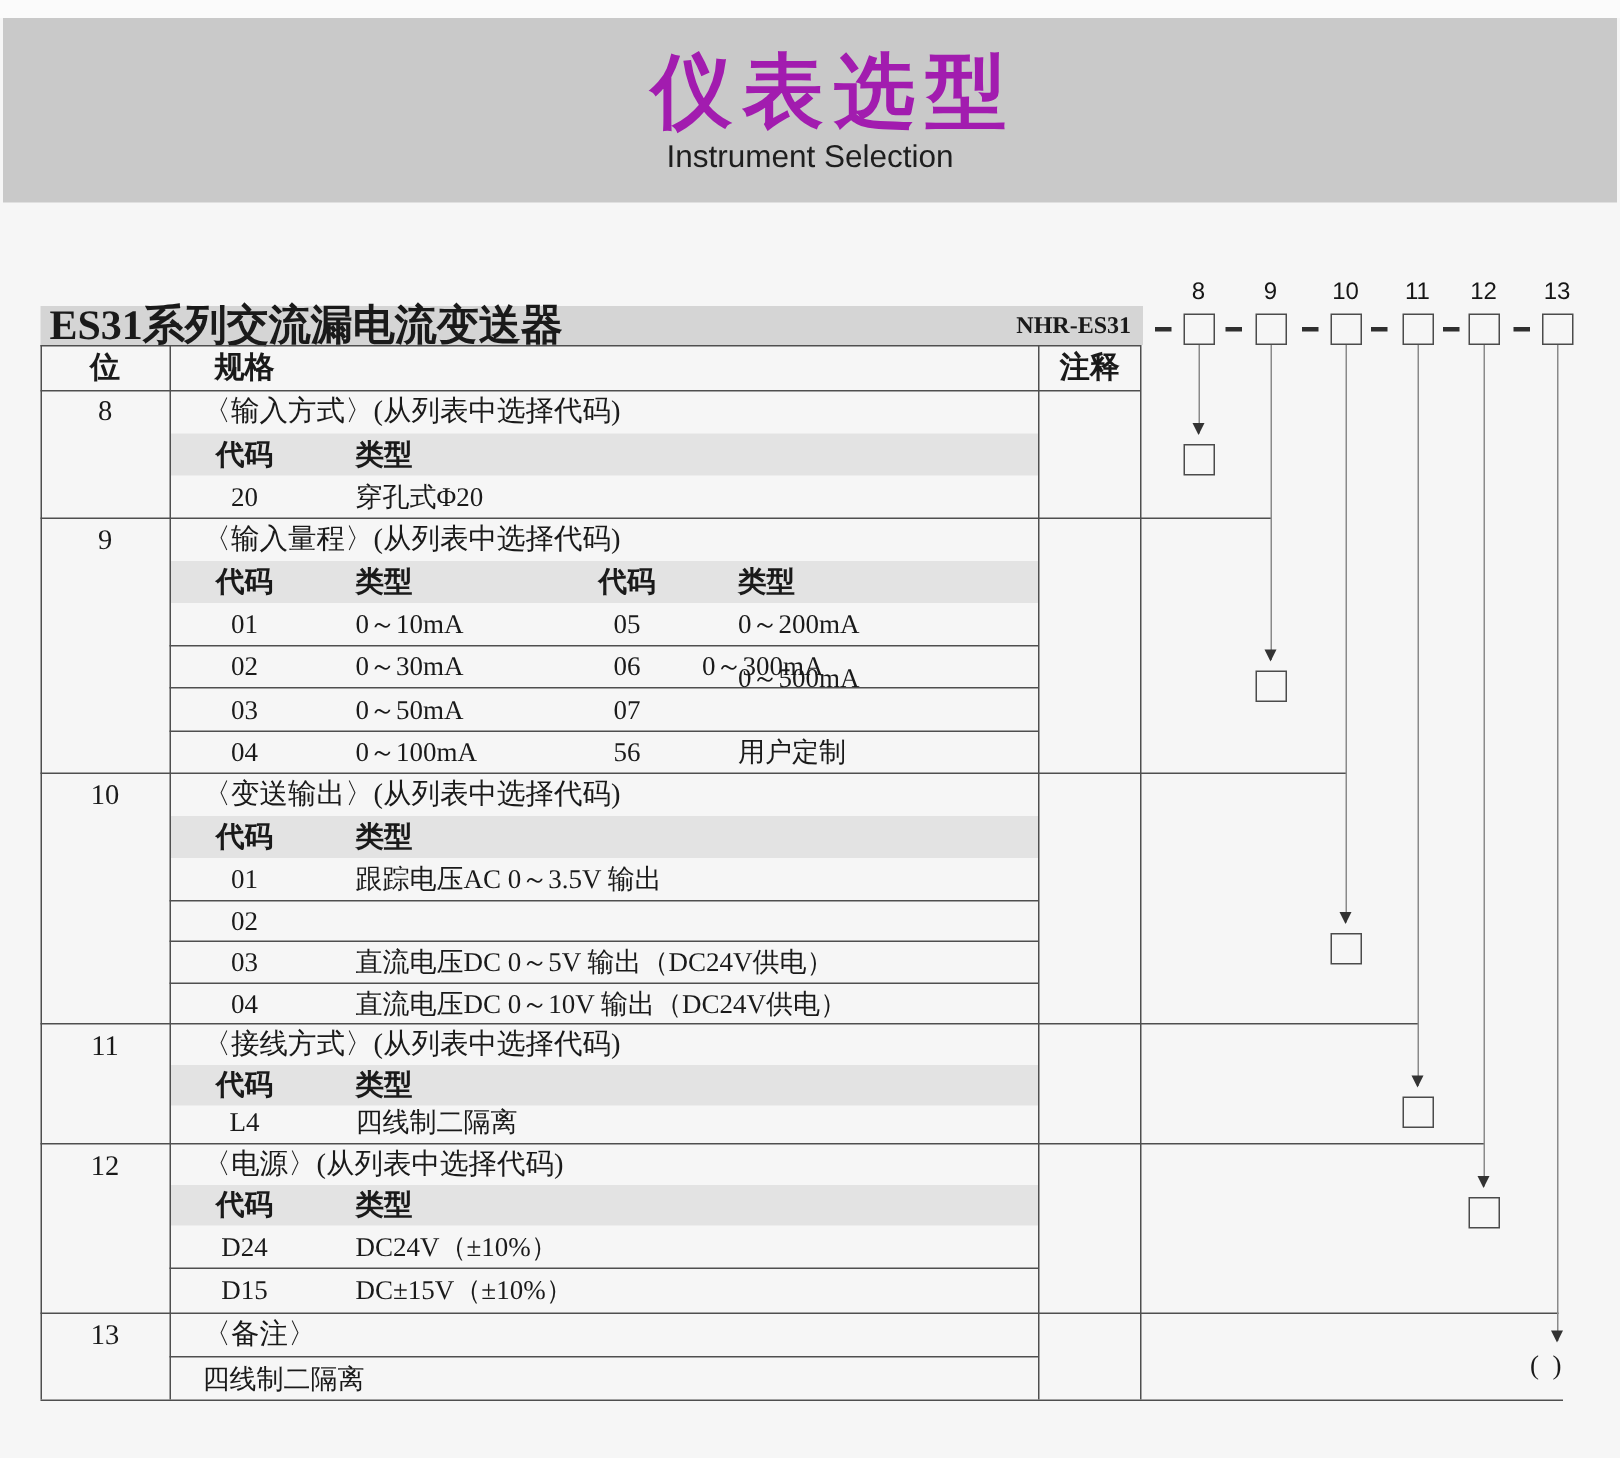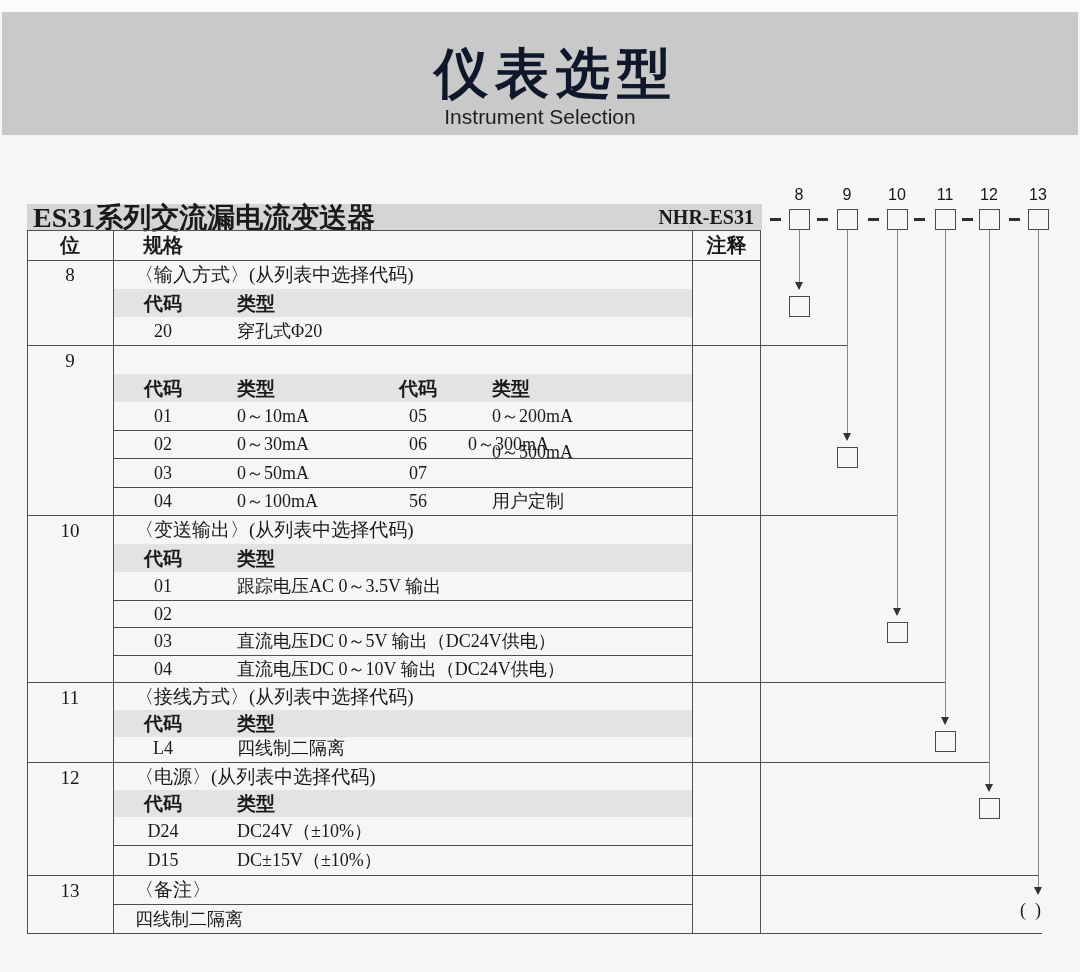--- a/index.html
+++ b/index.html
@@ -1,37 +1,37 @@
 <!DOCTYPE html>
 <html><head>
 <meta charset="utf-8">
 <style>
   html,body{margin:0;padding:0;background:#fbfbfb;}
   .page{position:relative;width:1080px;height:972px;background:#f6f6f6;overflow:hidden;
         font-family:"Liberation Serif","DejaVu Serif",serif;color:#1a1a1a;}
   .topstrip{position:absolute;left:0;top:0;width:1080px;height:12px;background:#fbfbfb;}
   
   .banner{position:absolute;left:2px;top:12px;width:1076px;height:123px;background:#c9c9c9;text-align:center;}
-  .banner-title{padding-top:32px;font-family:"Liberation Sans","DejaVu Sans",sans-serif;
-     font-weight:900;font-size:54px;line-height:58px;letter-spacing:7px;color:#0f172a;margin-left:32px;}
+  .banner-title{padding-top:20px;font-family:"Liberation Sans","DejaVu Sans",sans-serif;
+     font-weight:900;font-size:54px;line-height:58px;letter-spacing:7px;color:#a21caf;margin-left:32px;}
   .banner-sub{margin-top:4px;font-family:"Liberation Sans","DejaVu Sans",sans-serif;
      font-size:21px;line-height:22px;color:#1e1e1e;}
   
   .t{position:absolute;font-size:18px;line-height:28px;white-space:nowrap;}
   .b{font-weight:bold;}
   .c{text-align:center;}
   .s19{font-size:19px;}
   .s20{font-size:20px;}
   
   .hl{position:absolute;height:1px;background:#4f4f4f;}
   .vl{position:absolute;width:1px;background:#4f4f4f;}
   .band{position:absolute;left:114px;width:578px;background:#e3e3e3;}
   .titlebar{position:absolute;left:27px;top:204px;width:735px;height:26px;background:#d5d5d5;}
   .titlebar .tl{position:absolute;left:6px;top:1px;font-size:28px;line-height:25px;font-weight:bold;white-space:nowrap;}
-  .titlebar .md{position:absolute;right:8px;top:1px;font-size:20px;line-height:25px;font-weight:bold;white-space:nowrap;}
+  .titlebar .md{position:absolute;right:8px;top:1px;font-size:16px;line-height:25px;font-weight:bold;white-space:nowrap;}
   
   .dlabel{position:absolute;width:30px;text-align:center;font-family:"Liberation Sans","DejaVu Sans",sans-serif;
      font-size:16px;line-height:20px;color:#161616;}
   .sq{position:absolute;width:21px;height:21px;box-sizing:border-box;border:1.5px solid #4b4b4b;background:transparent;}
   .dash{position:absolute;top:218px;width:11px;height:3px;background:#2f2f2f;}
   .dvl{position:absolute;width:1px;background:#8a8a8a;}
   .arr{position:absolute;width:0;height:0;border-left:4px solid transparent;border-right:4px solid transparent;border-top:8px solid #333;}
   .bracket{position:absolute;font-size:18px;line-height:22px;white-space:pre;color:#1a1a1a;}
 </style>
 </head>
@@ -84,20 +84,21 @@
   <div class="t b s20 c" style="left:693px;top:231px;width:67px;line-height:29px;">注释</div>
 
   <div class="t s19 c" style="left:27px;top:261px;width:86px;">8</div>
   <div class="t s19" style="left:135px;top:261px;">〈输入方式〉(从列表中选择代码)</div>
   <div class="t b s19 c" style="left:133px;top:290px;width:60px;line-height:27px;">代码</div>
   <div class="t b s19" style="left:237px;top:290px;line-height:27px;">类型</div>
   <div class="t c" style="left:133px;top:317px;width:60px;">20</div>
   <div class="t" style="left:237px;top:317px;">穿孔式Φ20</div>
 
   <div class="t s19 c" style="left:27px;top:347px;width:86px;">9</div>
+  <div class="t s19" style="left:135px;top:346px;">〈输入量程〉(从列表中选择代码)</div>
   <div class="t b s19 c" style="left:133px;top:375px;width:60px;line-height:27px;">代码</div>
   <div class="t b s19" style="left:237px;top:375px;line-height:27px;">类型</div>
   <div class="t b s19 c" style="left:388px;top:375px;width:60px;line-height:27px;">代码</div>
   <div class="t b s19" style="left:492px;top:375px;line-height:27px;">类型</div>
 
   <div class="t c" style="left:133px;top:402px;width:60px;">01</div>
   <div class="t" style="left:237px;top:402px;">0～10mA</div>
   <div class="t c" style="left:388px;top:402px;width:60px;text-align:center;">05</div>
   <div class="t" style="left:492px;top:402px;">0～200mA</div>
 

